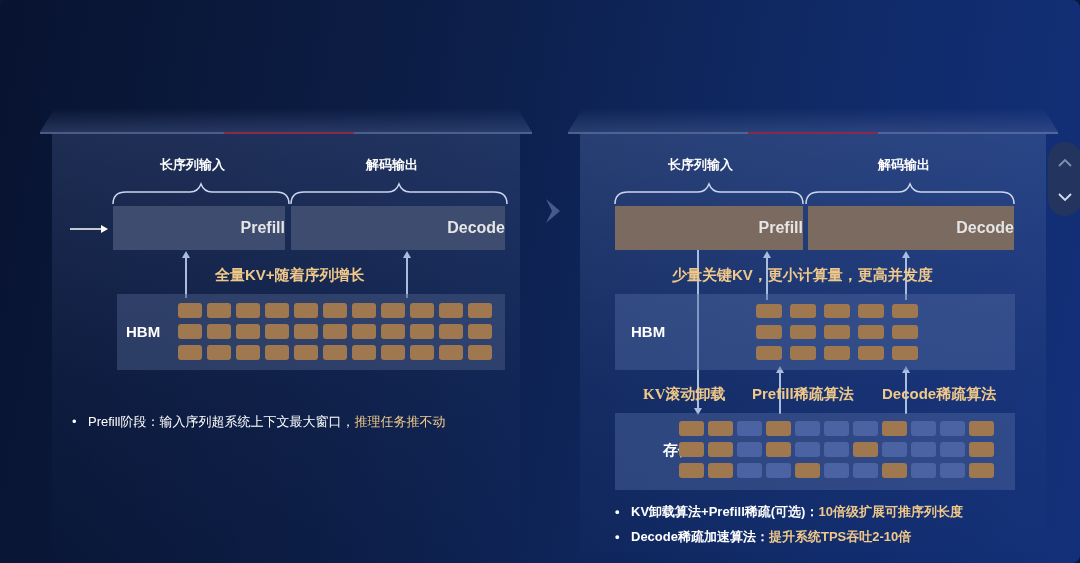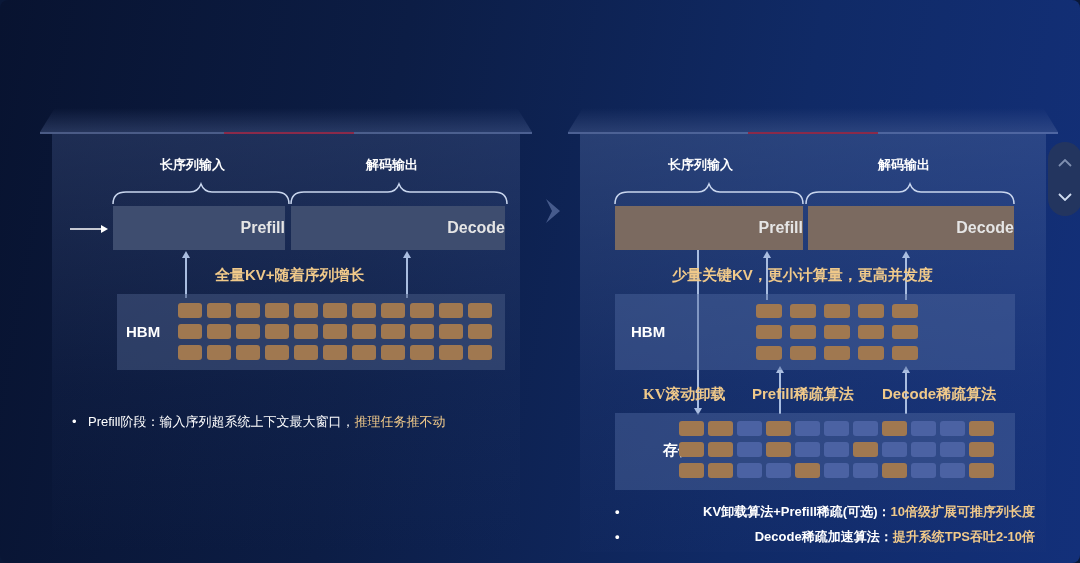--- a/index.html
+++ b/index.html
@@ -30,21 +30,21 @@
   .cell{border-radius:3px;}
   .cell.t{background:#a07850;}
   .cell.b{background:#4b62a3;}
   .vline{position:absolute;width:2px;background:#a9bde0;}
   .arrowhead-up{position:absolute;width:0;height:0;border-left:4px solid transparent;border-right:4px solid transparent;border-bottom:7px solid #a9bde0;}
   .arrowhead-down{position:absolute;width:0;height:0;border-left:4px solid transparent;border-right:4px solid transparent;border-top:7px solid #a9bde0;}
   .bullets{position:absolute;color:#fff;font-size:13px;line-height:25px;}
   .bullets .b{position:relative;padding-left:16px;}
   .bullets .b:before{content:"•";position:absolute;left:0;top:0;}
   .hl{color:#f0c98a;}
-  .bold{font-weight:bold;text-align:right;}
+  .bold{font-weight:bold;}
   .sep-arrow{position:absolute;left:542px;top:196px;width:24px;height:30px;}
   .scroll-ctl{position:absolute;left:1048px;top:142px;width:34px;height:74px;border-radius:17px;background:rgba(40,55,90,0.8);}
   .scroll-ctl .up,.scroll-ctl .dn{position:absolute;left:0;width:34px;height:30px;display:flex;align-items:center;justify-content:center;color:#9fb0d0;font-size:14px;cursor:pointer;}
   .scroll-ctl .up{top:6px;} .scroll-ctl .dn{top:40px;color:#d0dcf0;}
 </style>
 </head>
 <body>
 
 <div class="frame">
 

